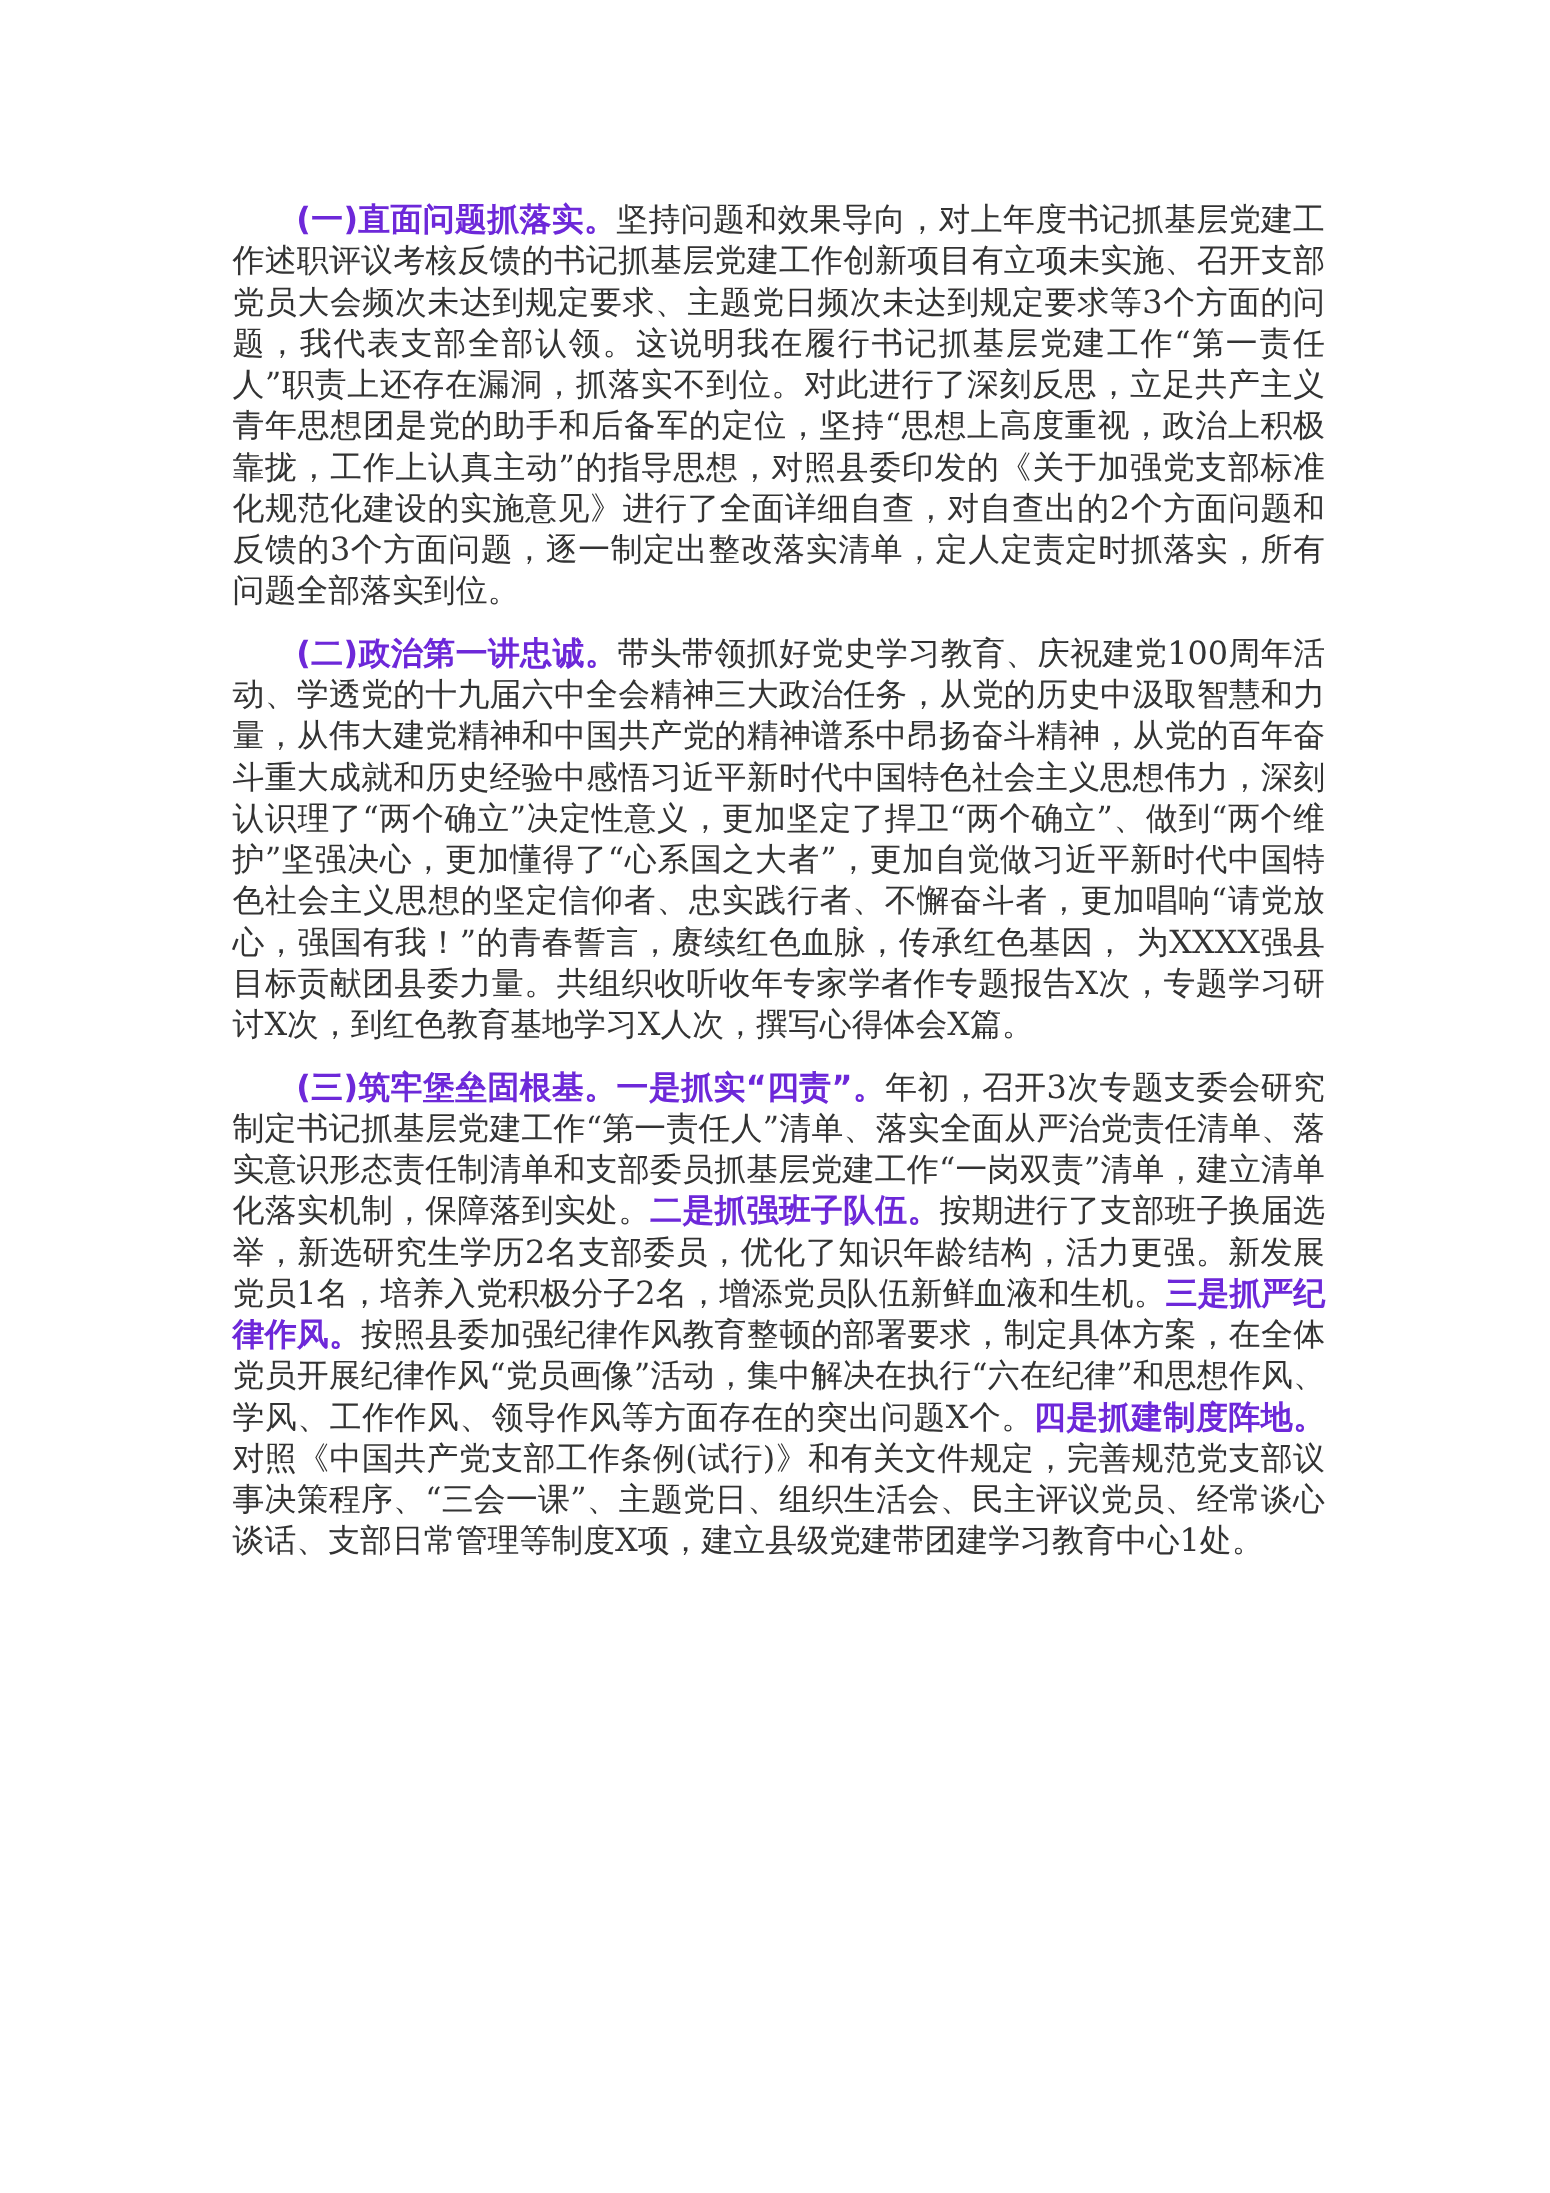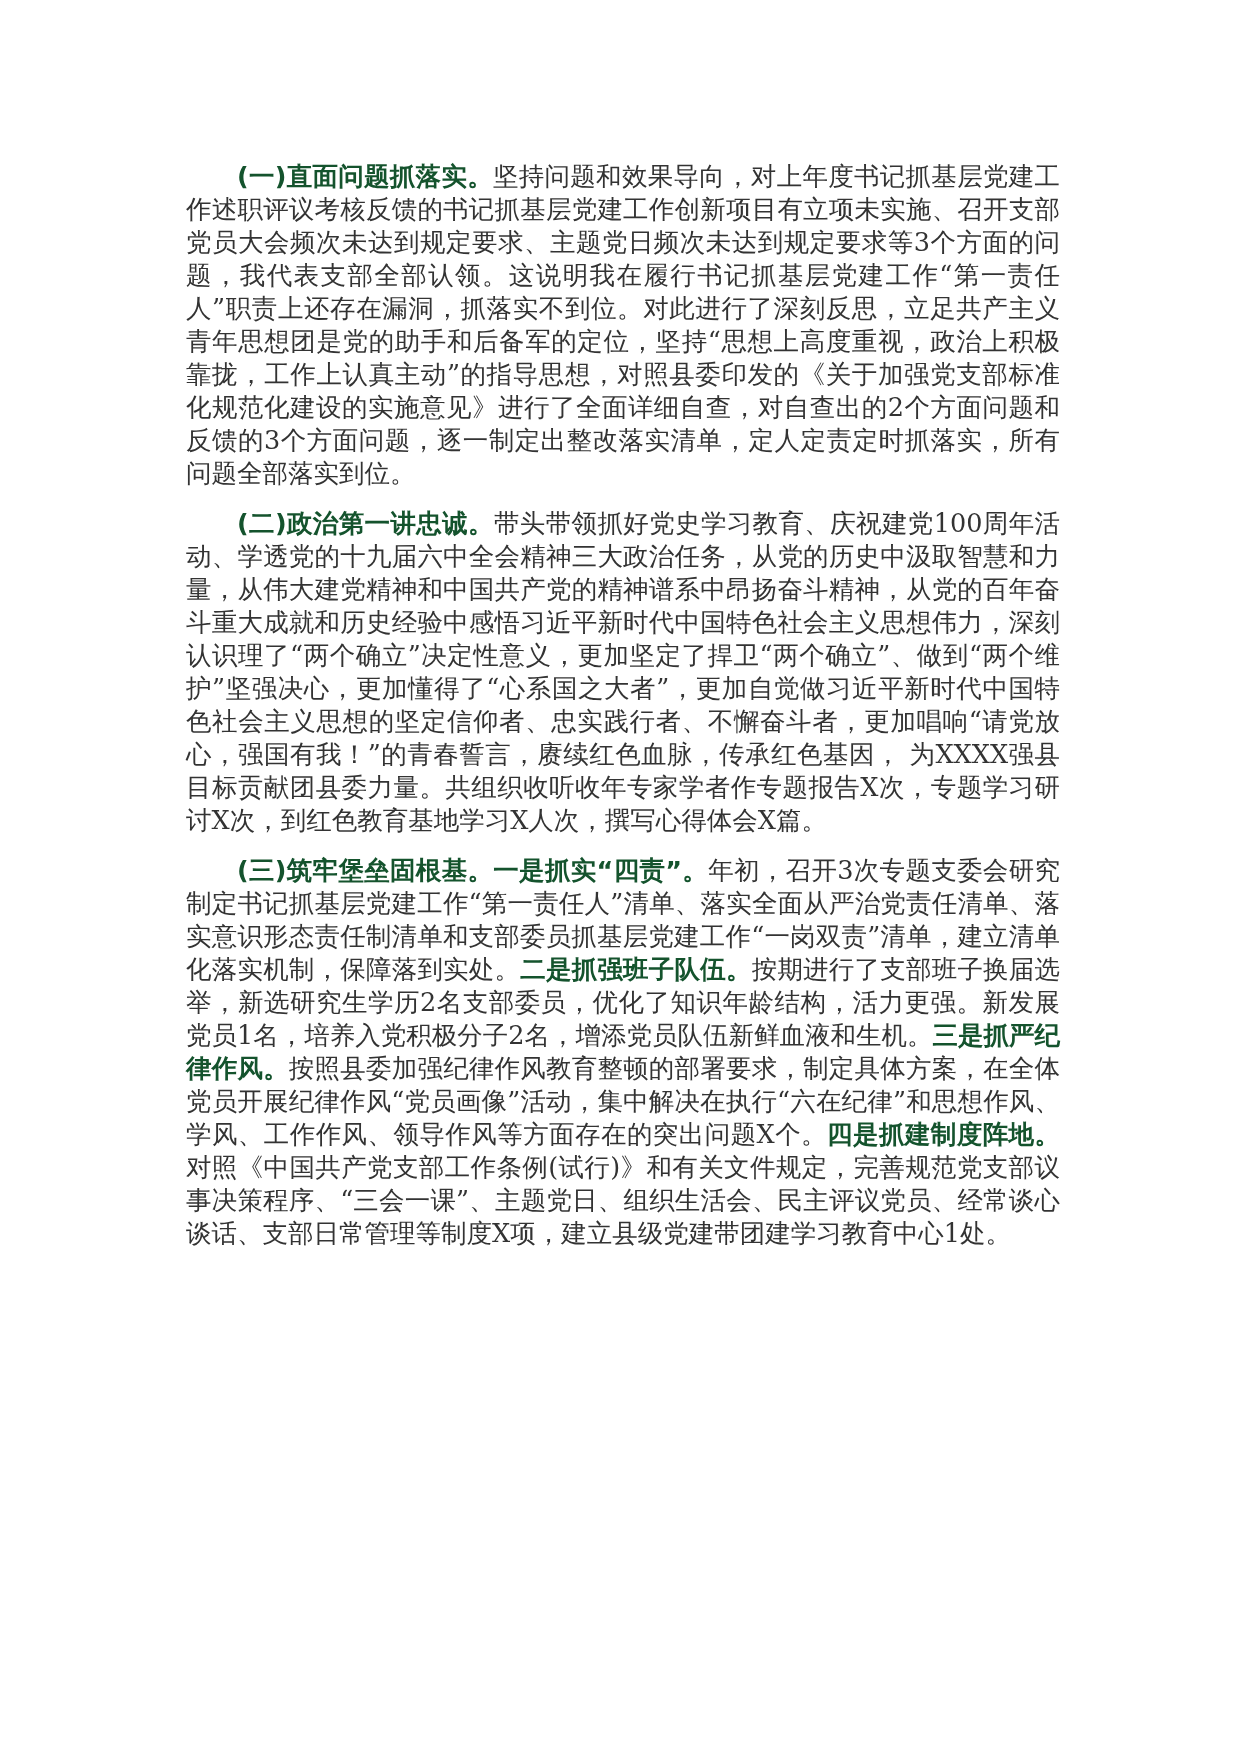--- a/index.html
+++ b/index.html
@@ -5,21 +5,21 @@
   html, body { margin: 0; padding: 0; background: #ffffff; }
   body { width: 1240px; height: 1754px; position: relative; overflow: hidden; }
   .page {
     position: absolute; left: 186px; top: 160px; width: 874px;
     font-family: "DejaVu Serif", "Liberation Serif", serif;
     font-size: 25.5px; line-height: 33px; color: #333333;
     text-align: justify; text-justify: inter-character;
   }
   .para { margin: 0 0 17px 0; text-indent: 2em; word-break: break-all; }
   .heading { margin: 0 0 17px 0; text-indent: 2em; font-weight: bold; font-family: "DejaVu Sans", "Liberation Sans", sans-serif; color: #222; }
-  .b { font-weight: bold; font-family: "DejaVu Sans", "Liberation Sans", sans-serif; color: #14532d; }
+  .b { font-weight: bold; font-family: "DejaVu Sans", "Liberation Sans", sans-serif; color: #6d28d9; }
 </style>
 </head>
 <body>
 
 <div class="page">
 
   <p class="para">
     <span class="b">(一)直面问题抓落实。</span><span>坚持问题和效果导向，对上年度书记抓基层党建工作述职评议考核反馈的书记抓基层党建工作创新项目有立项未实施、召开支部党员大会频次未达到规定要求、主题党日频次未达到规定要求等3个方面的问题，我代表支部全部认领。这说明我在履行书记抓基层党建工作“第一责任人”职责上还存在漏洞，抓落实不到位。对此进行了深刻反思，立足共产主义青年思想团是党的助手和后备军的定位，坚持“思想上高度重视，政治上积极靠拢，工作上认真主动”的指导思想，对照县委印发的《关于加强党支部标准化规范化建设的实施意见》进行了全面详细自查，对自查出的2个方面问题和反馈的3个方面问题，逐一制定出整改落实清单，定人定责定时抓落实，所有问题全部落实到位。</span>
   </p>
 

